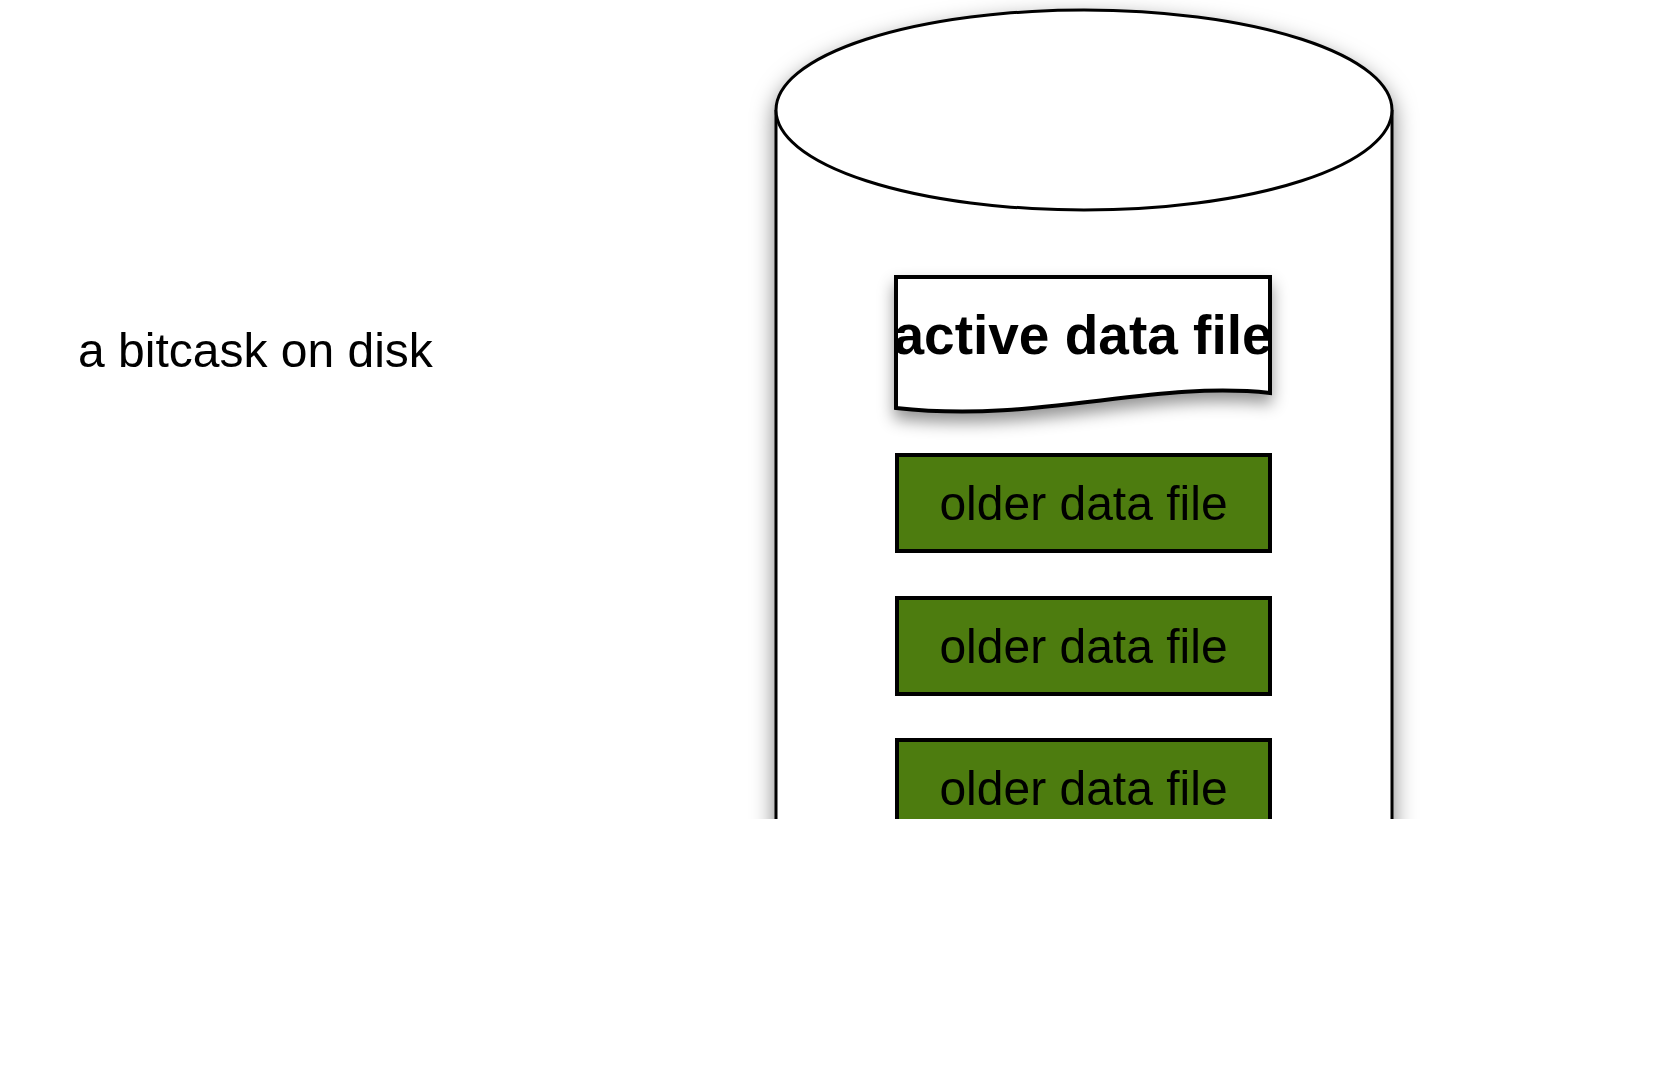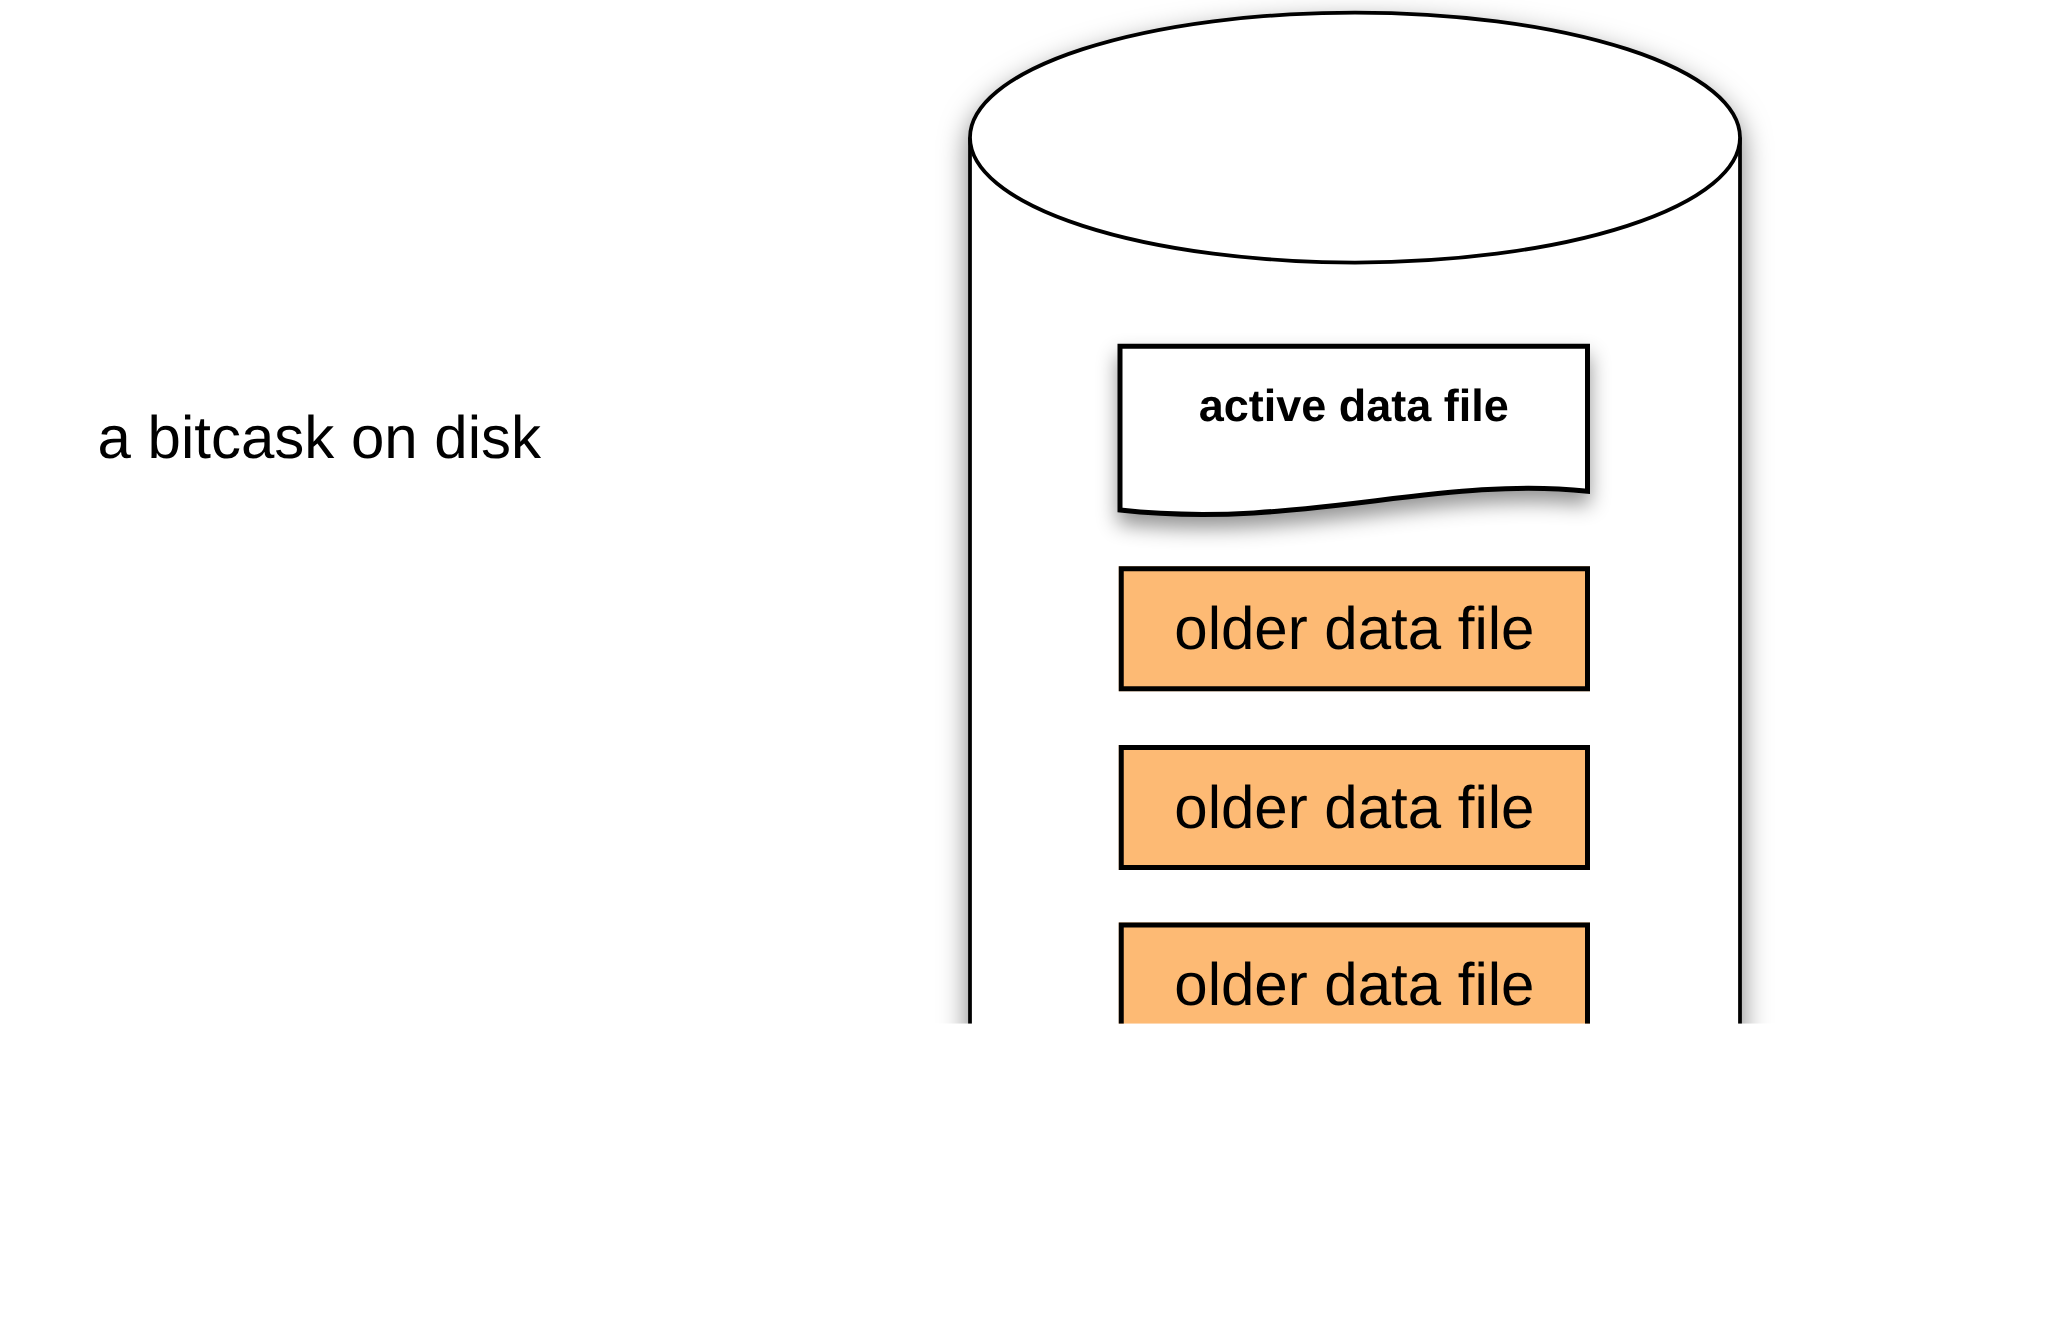--- a/index.html
+++ b/index.html
@@ -36,38 +36,38 @@
     filter: drop-shadow(0px 9px 11px rgba(0,0,0,0.50));
   }
   #active-shape-svg {
     left: 876px;
     top: 257px;
     filter: drop-shadow(0px 9px 8px rgba(0,0,0,0.42));
   }
   .active-label {
     position: absolute;
     left: 896px;
-    top: 277px;
+    top: 287px;
     width: 374px;
     height: 96px;
     display: flex;
     align-items: center;
     justify-content: center;
-    font-size: 36px;
+    font-size: 55px;
     font-weight: 700;
     white-space: nowrap;
   }
   .older-box {
     position: absolute;
     left: 895px;
     width: 377px;
     height: 100px;
     box-sizing: border-box;
     border: 4px solid #000000;
-    background: #fdba74;
+    background: #4d7c0f;
     display: flex;
     align-items: center;
     justify-content: center;
     font-size: 48px;
     font-weight: 400;
     white-space: nowrap;
   }
   #older-box-0 { top: 453px; }
   #older-box-1 { top: 596px; }
   #older-box-2 { top: 738px; }

